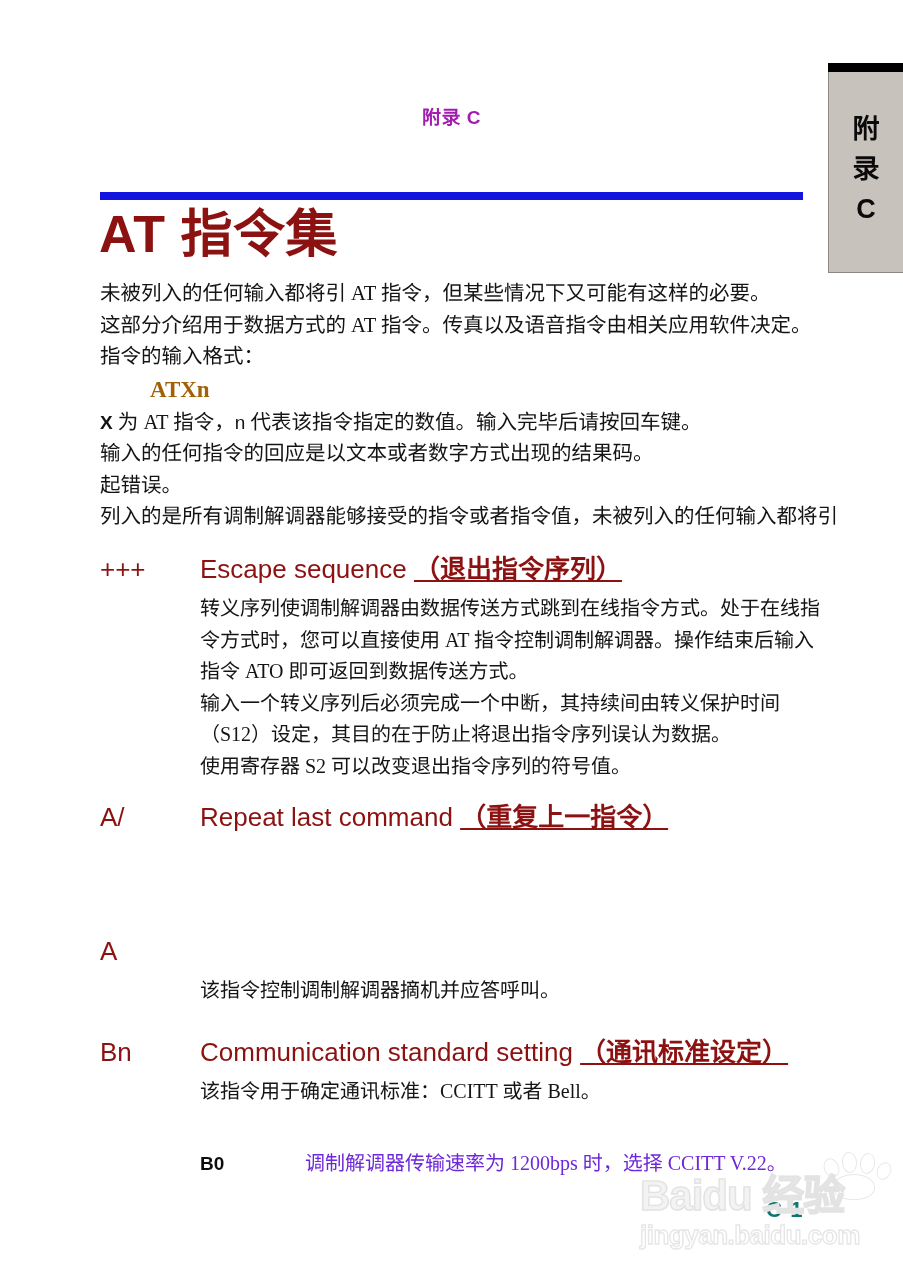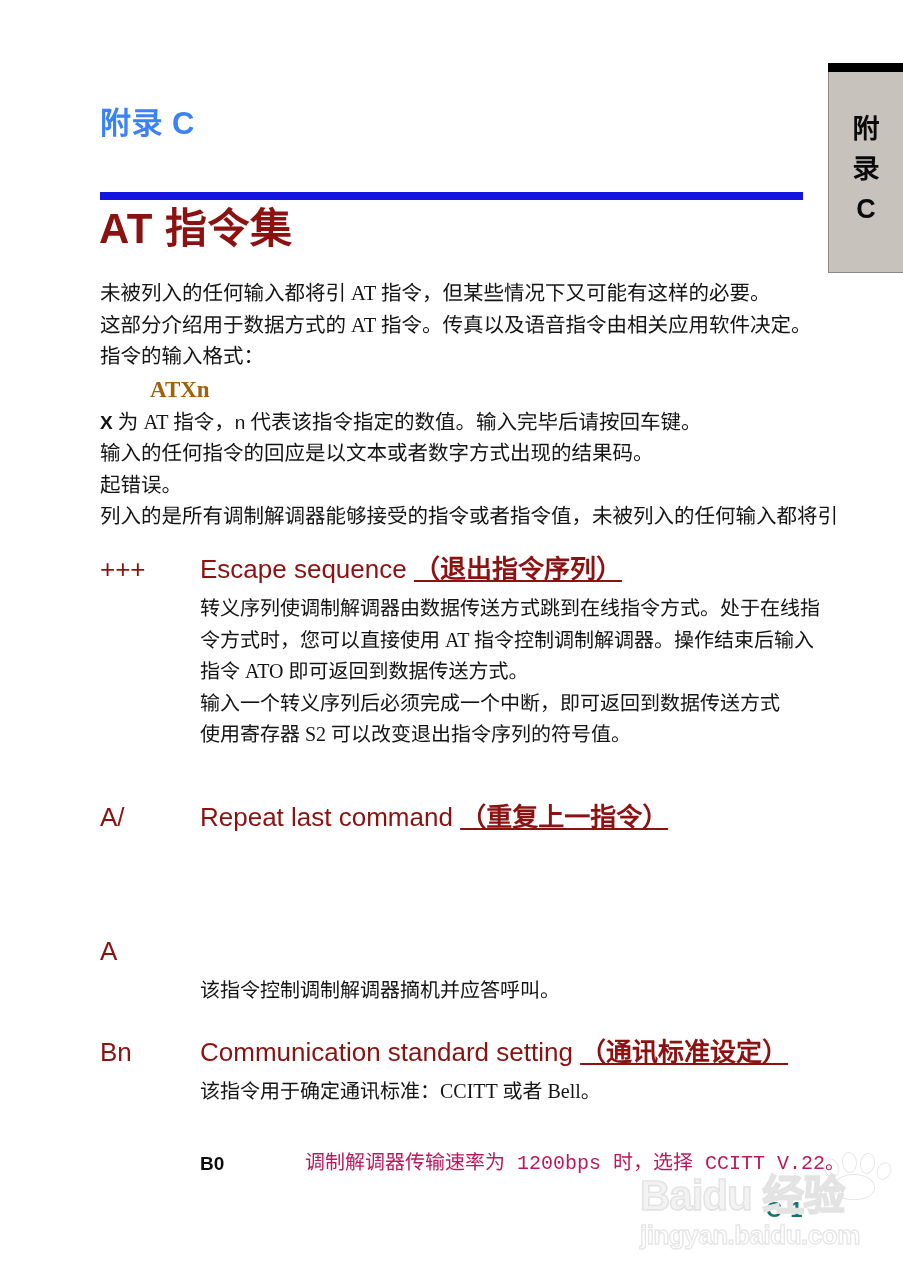--- a/index.html
+++ b/index.html
@@ -24,26 +24,26 @@
     width: 903px;
     height: 1280px;
   }
 
   
   .running-header {
     position: absolute;
     top: 108px;
     left: 100px;
     width: 703px;
-    text-align: left;
-    font-family: "Liberation Sans", "DejaVu Sans", sans-serif;
-    font-weight: bold;
-    font-size: 31px;
+    text-align: center;
+    font-family: "Liberation Sans", "DejaVu Sans", sans-serif;
+    font-weight: bold;
+    font-size: 19px;
     letter-spacing: 0.5px;
-    color: #3b82f6;
+    color: #a21caf;
     line-height: 1;
   }
 
   
   .thumb-tab {
     position: absolute;
     left: 828px;
     top: 63px;
     width: 75px;
     height: 210px;
@@ -89,21 +89,21 @@
     width: 703px;
     height: 8px;
     background: #1414e0;
   }
   .chapter-title {
     position: absolute;
     left: 99px;
     top: 205px;
     font-family: "Liberation Sans", "DejaVu Sans", sans-serif;
     font-weight: bold;
-    font-size: 42px;
+    font-size: 52px;
     line-height: 1.12;
     letter-spacing: 0.5px;
     color: #8c1111;
     white-space: nowrap;
   }
 
   
   .intro {
     position: absolute;
     left: 100px;
@@ -194,24 +194,24 @@
     font-family: "Liberation Sans", "DejaVu Sans", sans-serif;
     font-weight: bold;
     font-size: 19px;
     line-height: 31.5px;
     color: #0d0d0d;
   }
   .option-text {
     position: absolute;
     left: 205px;
     top: 0;
-    font-family: Liberation Mono, monospace;
+    font-family: Liberation Serif, serif;
     font-size: 20px;
     line-height: 31.5px;
-    color: #be185d;
+    color: #6d28d9;
     white-space: nowrap;
   }
 
   
   .page-number {
     position: absolute;
     left: 0;
     top: 1197px;
     width: 803px;
     text-align: right;
@@ -313,21 +313,22 @@
 
   <div class="command" style="top:552px;">
     <div class="command-head">
       <div class="command-code">+++</div>
       <div class="command-title"><span>Escape sequence </span><span class="command-title-cn">（退出指令序列）</span></div>
     </div>
     <div class="command-body">
       <div class="body-line">转义序列使调制解调器由数据传送方式跳到在线指令方式。处于在线指</div>
       <div class="body-line">令方式时，您可以直接使用 AT 指令控制调制解调器。操作结束后输入</div>
       <div class="body-line">指令 ATO 即可返回到数据传送方式。</div>
-      <div class="body-line">输入一个转义序列后必须完成一个中断，即可返回到数据传送方式</div>
+      <div class="body-line">输入一个转义序列后必须完成一个中断，其持续间由转义保护时间</div>
+      <div class="body-line">（S12）设定，其目的在于防止将退出指令序列误认为数据。</div>
       <div class="body-line">使用寄存器 S2 可以改变退出指令序列的符号值。</div>
     </div>
   </div>
 
   <div class="command" style="top:800px;">
     <div class="command-head">
       <div class="command-code">A/</div>
       <div class="command-title"><span>Repeat last command </span><span class="command-title-cn">（重复上一指令）</span></div>
     </div>
   </div>

